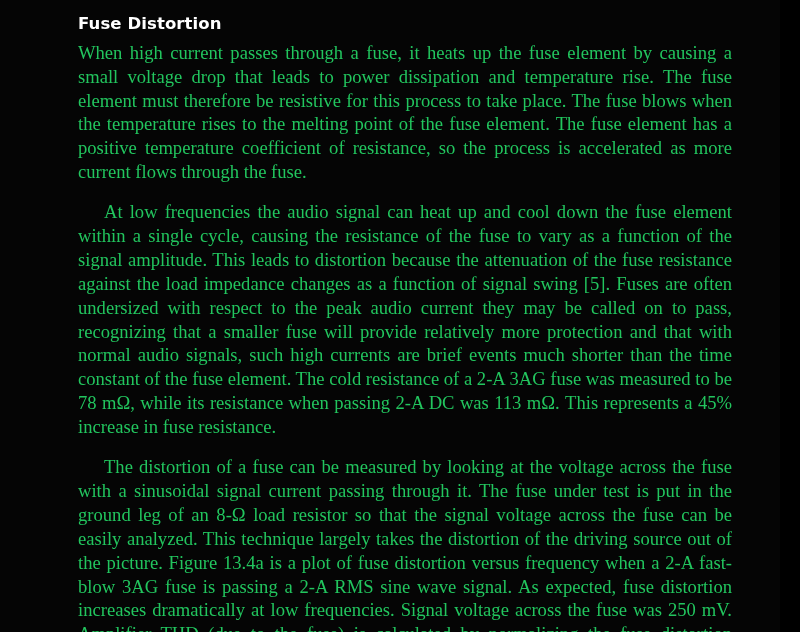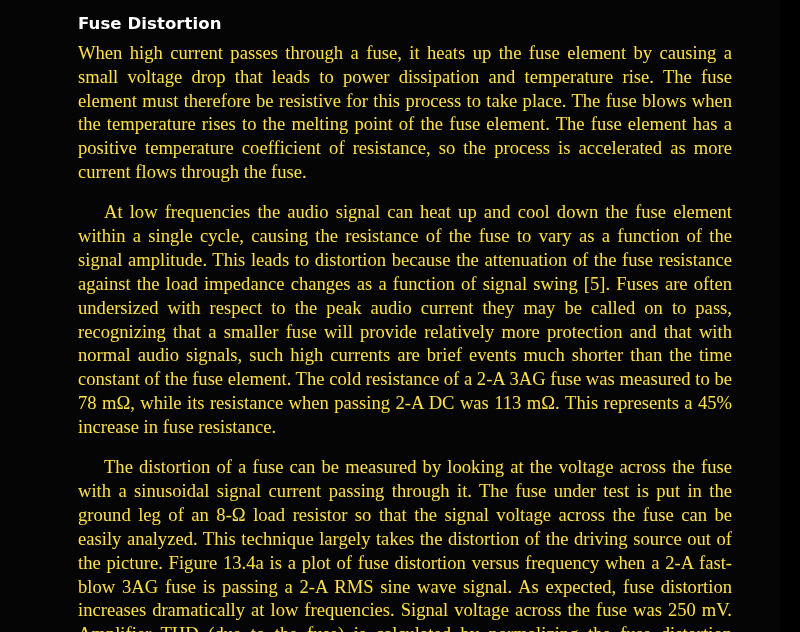--- a/index.html
+++ b/index.html
@@ -29,21 +29,21 @@
     color: #ffffff;
     letter-spacing: 0.1px;
     margin: 0 0 7px 0;
     line-height: 1.2;
   }
   .body-text p {
     margin: 0;
     font-family: "Liberation Serif", serif;
     font-size: 18.6px;
     line-height: 1.285;
-    color: #fde047;
+    color: #22c55e;
     text-align: justify;
     text-justify: inter-word;
     hyphens: manual;
     -webkit-hyphens: manual;
   }
   .body-text p.indent {
     text-indent: 26px;
   }
   .body-text p.last {
     text-align: justify;

